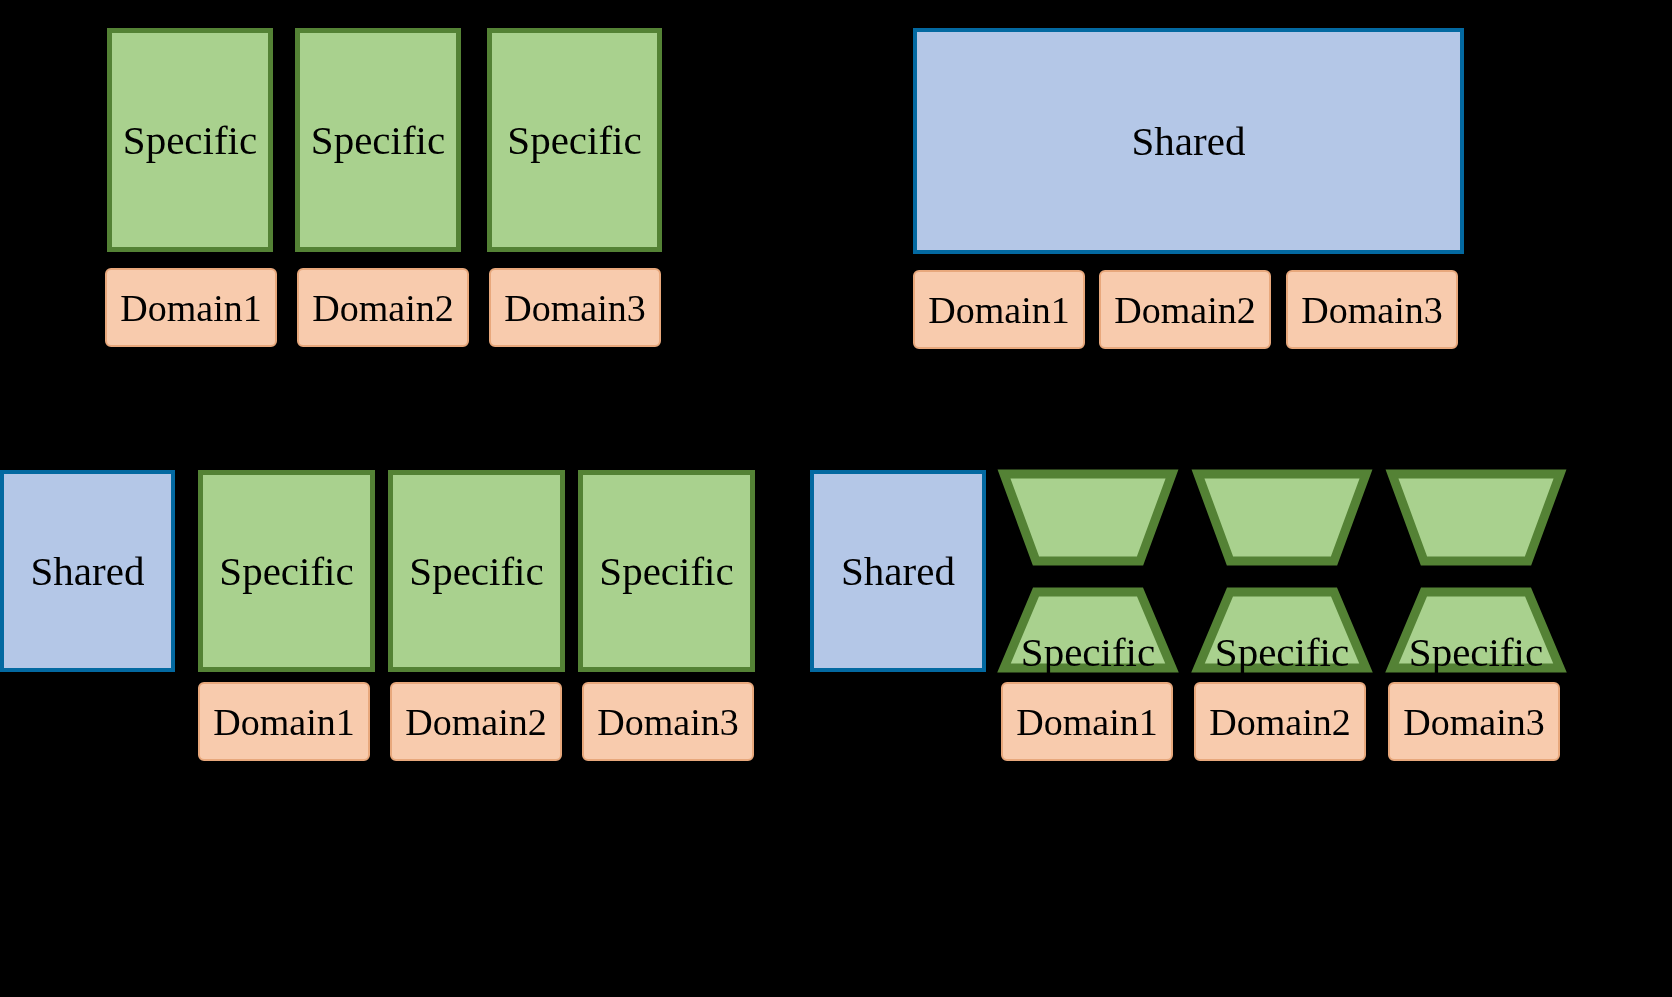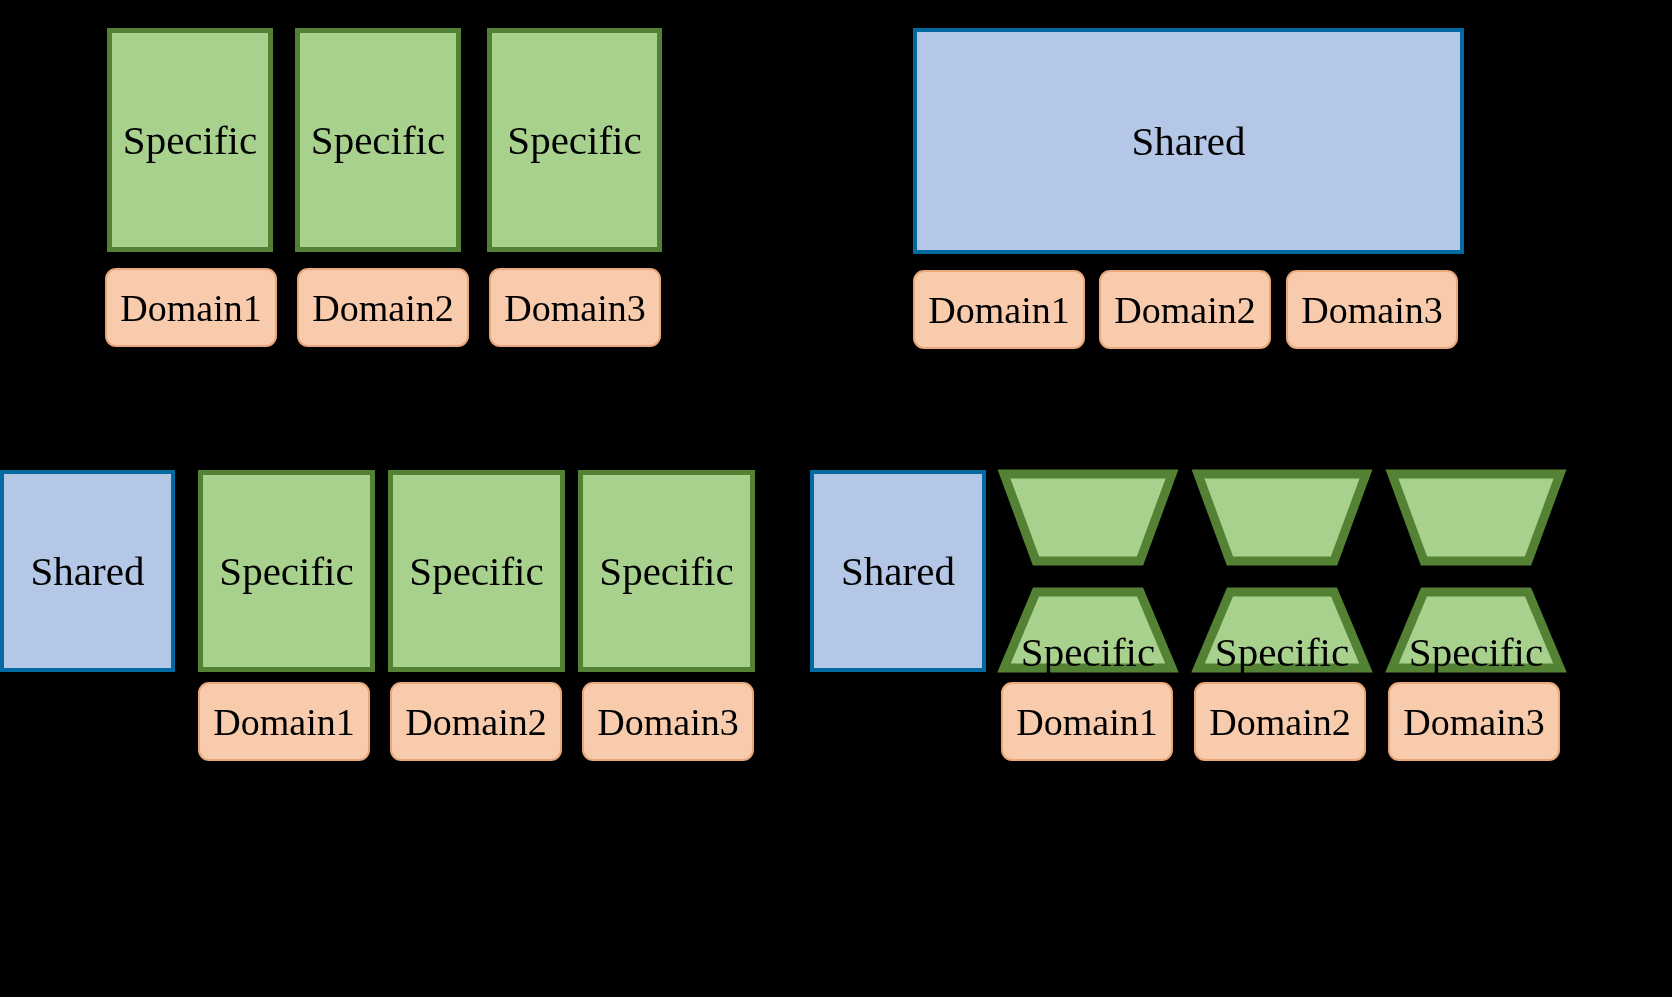--- a/index.html
+++ b/index.html
@@ -39,21 +39,21 @@
 
   .shared-box {
     background: #B4C7E7;
     border: 4px solid #0369a1;
     font-size: 41px;
   }
 
   .domain-box {
     background: #F8CBAD;
     border: 2px solid #E8A87C;
-    border-radius: 11px;
+    border-radius: 6px;
     font-size: 38px;
   }
 
   
   .trap {
     position: absolute;
     box-sizing: border-box;
   }
   .trap svg {
     display: block;

